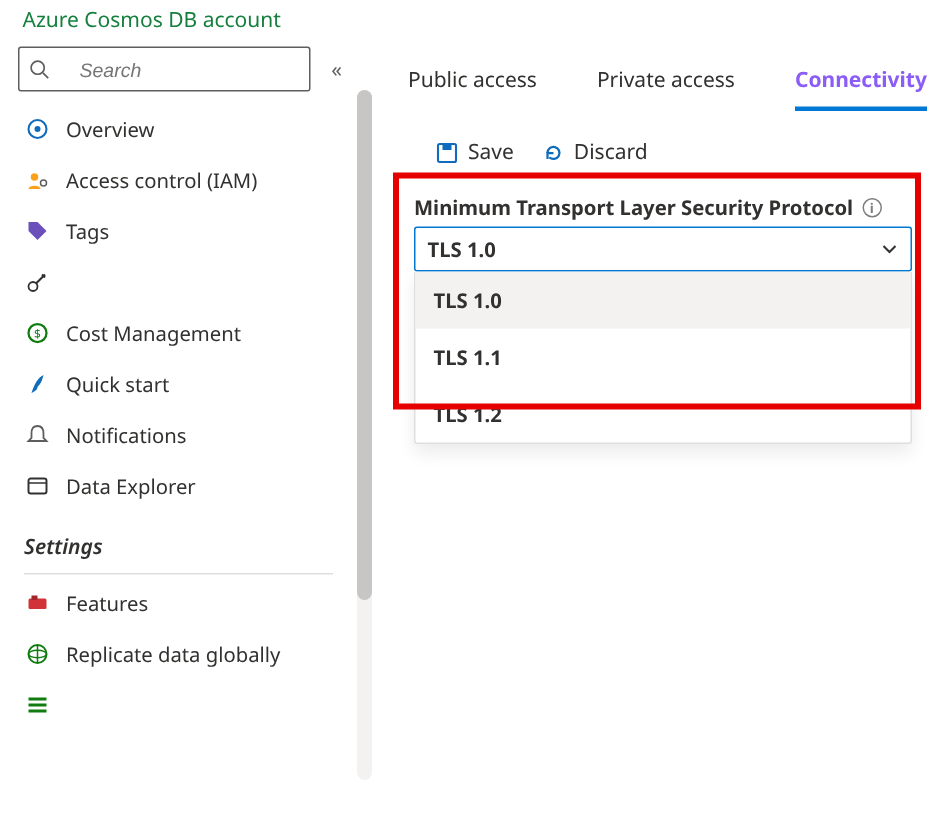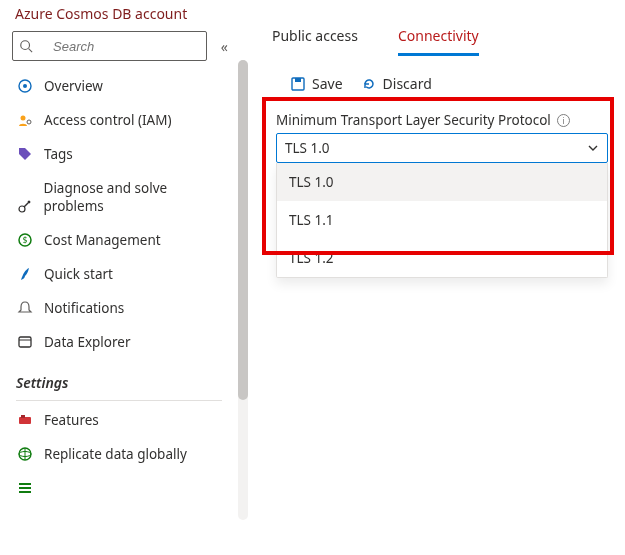--- a/index.html
+++ b/index.html
@@ -23,21 +23,21 @@
     position: relative;
   }
   .sidebar-header {
     display: flex;
     align-items: center;
     gap: 6px;
     padding: 0 10px 6px 15px;
     color: #605e5c;
     font-size: 14px;
   }
-  .sidebar-header .label { color: #7f1d1d; }
+  .sidebar-header .label { color: #15803d; }
   .search-row {
     display: flex;
     align-items: center;
     gap: 10px;
     padding: 2px 8px 8px 12px;
   }
   .search-box {
     flex: 1;
     display: flex;
     align-items: center;
@@ -82,21 +82,21 @@
     position: absolute;
     left: 0;
     top: 0;
     width: 10px;
     height: 340px;
     background: #c8c6c4;
     border-radius: 5px;
   }
   .nav-item {
     display: flex;
-    align-items: flex-end;
+    align-items: flex-start;
     gap: 10px;
     padding: 8px 12px 8px 16px;
     cursor: pointer;
     font-size: 13.5px;
     color: #323130;
   }
   .nav-item .icon { width: 18px; height: 18px; display:flex; align-items:center; justify-content:center; }
   .section-header {
     padding: 14px 16px 4px 16px;
     font-weight: 600;
@@ -121,42 +121,44 @@
     padding-left: 4px;
   }
   .tab {
     font-size: 14px;
     color: #323130;
     padding: 8px 0;
     cursor: pointer;
     border-bottom: 3px solid transparent;
   }
   .tab.active {
-    color: #b91c1c;
+    color: #8b5cf6;
     border-bottom-color: #0078d4;
-    font-weight: 400;
+    font-weight: 700;
+    margin-top: 18px;
   }
   .toolbar {
     display: flex;
     gap: 18px;
     padding: 18px 0 8px 22px;
     align-items: flex-end;
   }
   .tool-btn {
     display: flex;
     align-items: center;
     gap: 6px;
     cursor: pointer;
     color: #323130;
     font-size: 14px;
   }
   .tool-btn .icon { width: 16px; height: 16px; color:#0f6cbd; }
   .content-panel {
     position: relative;
     padding: 6px 10px 0 4px;
+    font-weight: bold;
   }
   .highlight-box-main {
     position: absolute;
     left: -6px;
     top: -4px;
     width: 352px;
     height: 158px;
     border: 4px solid #e60000;
     pointer-events: none;
     z-index: 5;
@@ -259,21 +261,20 @@
         <span>Tags</span>
       </div>
       <div class="nav-item">
         <span class="icon">
             <svg width="16" height="16">
               <circle cx="5" cy="11" r="3" fill="none" stroke="#323130" stroke-width="1.2"></circle>
               <line x1="7" y1="9" x2="13" y2="3" stroke="#323130" stroke-width="1.4"></line>
               <line x1="11" y1="3" x2="13" y2="5" stroke="#323130" stroke-width="1.4"></line>
             </svg>
           </span>
-        <span>Diagnose and solve problems</span>
       </div>
       <div class="nav-item">
         <span class="icon">
             <svg width="16" height="16">
               <circle cx="8" cy="8" r="6" fill="none" stroke="#107c10" stroke-width="1.5"></circle>
               <text x="8" y="11" font-size="8" text-anchor="middle" fill="#107c10">$</text>
             </svg>
           </span>
         <span>Cost Management</span>
       </div>
@@ -342,20 +343,21 @@
     </div>
 
     <div class="scrollbar-track">
       <div class="scrollbar-thumb"></div>
     </div>
   </aside>
 
   <main class="main">
     <div class="tabs">
       <div class="tab">Public access</div>
+      <div class="tab">Private access</div>
       <div class="tab active">Connectivity</div>
     </div>
 
     <div class="toolbar">
       <div class="tool-btn">
         <span class="icon">
             <svg width="16" height="16">
               <rect x="2" y="2" width="12" height="12" rx="1" fill="none" stroke="#0f6cbd" stroke-width="1.4"></rect>
               <rect x="5" y="2" width="6" height="4" fill="#0f6cbd"></rect>
             </svg>

